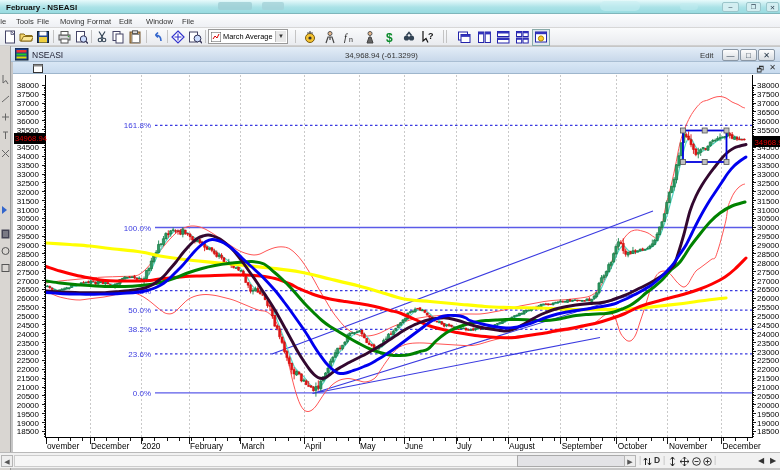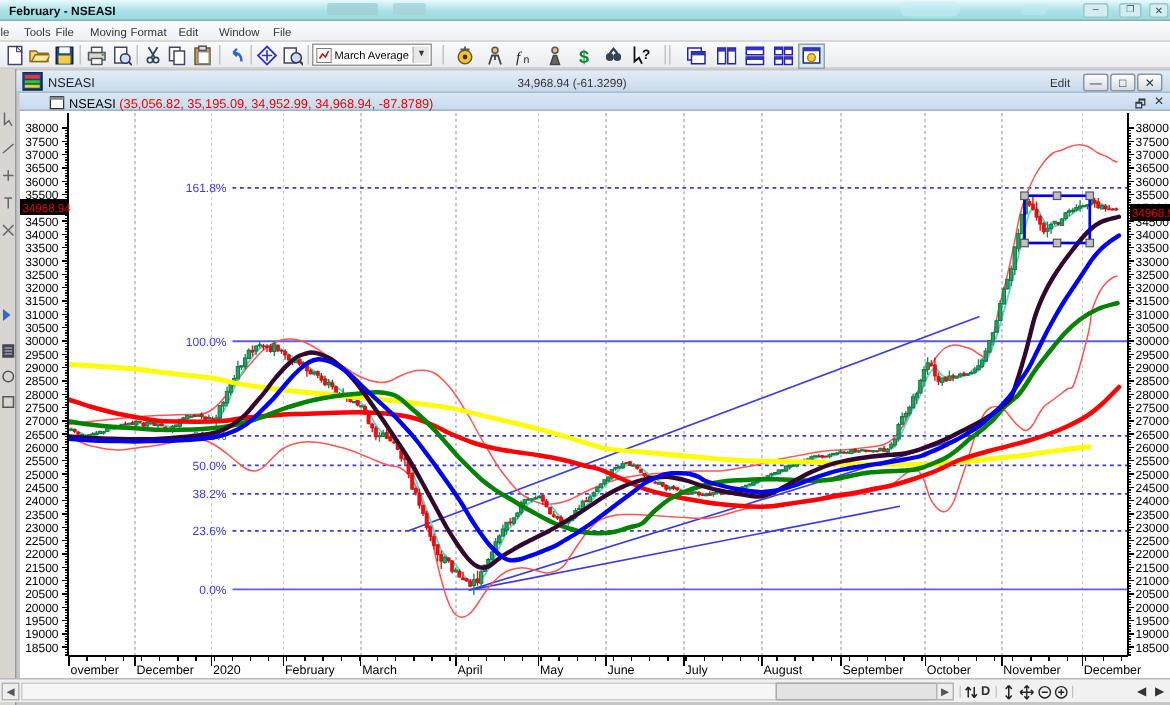--- a/index.html
+++ b/index.html
@@ -209,21 +209,20 @@
 <span style="position:absolute;left:689px;top:3.5px;font-size:7.8px;color:#333">Edit</span>
 <span class="wbtn" style="left:711px">—</span>
     <span class="wbtn" style="left:729px">□</span>
     <span class="wbtn" style="left:747px">✕</span>
 </div>
 <div class="abs" id="innertitle">
 <svg style="position:absolute;left:20px;top:1.5px" width="10" height="9">
       <rect x="0.5" y="0.5" width="9" height="8" fill="#fff" stroke="#333"></rect>
       <rect x="0.5" y="0.5" width="9" height="2" fill="#888"></rect>
     </svg>
-<span style="position:absolute;left:33px;top:1.5px;color:#000">NSEASI <span style="color:#e00">(35,056.82, 35,195.09, 34,952.99, 34,968.94, -87.8789)</span></span>
 <span style="position:absolute;right:16px;top:0.5px;color:#333;font-size:8px">🗗</span>
 <span style="position:absolute;right:4px;top:0.5px;color:#333;font-size:8px">✕</span>
 </div>
 <svg width="780" height="470" viewBox="0 0 780 470" style="position:absolute;left:0;top:0" shape-rendering="crispEdges" text-rendering="optimizeLegibility">
 <rect x="13" y="74" width="767" height="378" fill="#ffffff"></rect>
 <defs>
       <clipPath id="plot">
         <rect x="45.5" y="75" width="707" height="362"></rect>
       </clipPath>
     </defs>

